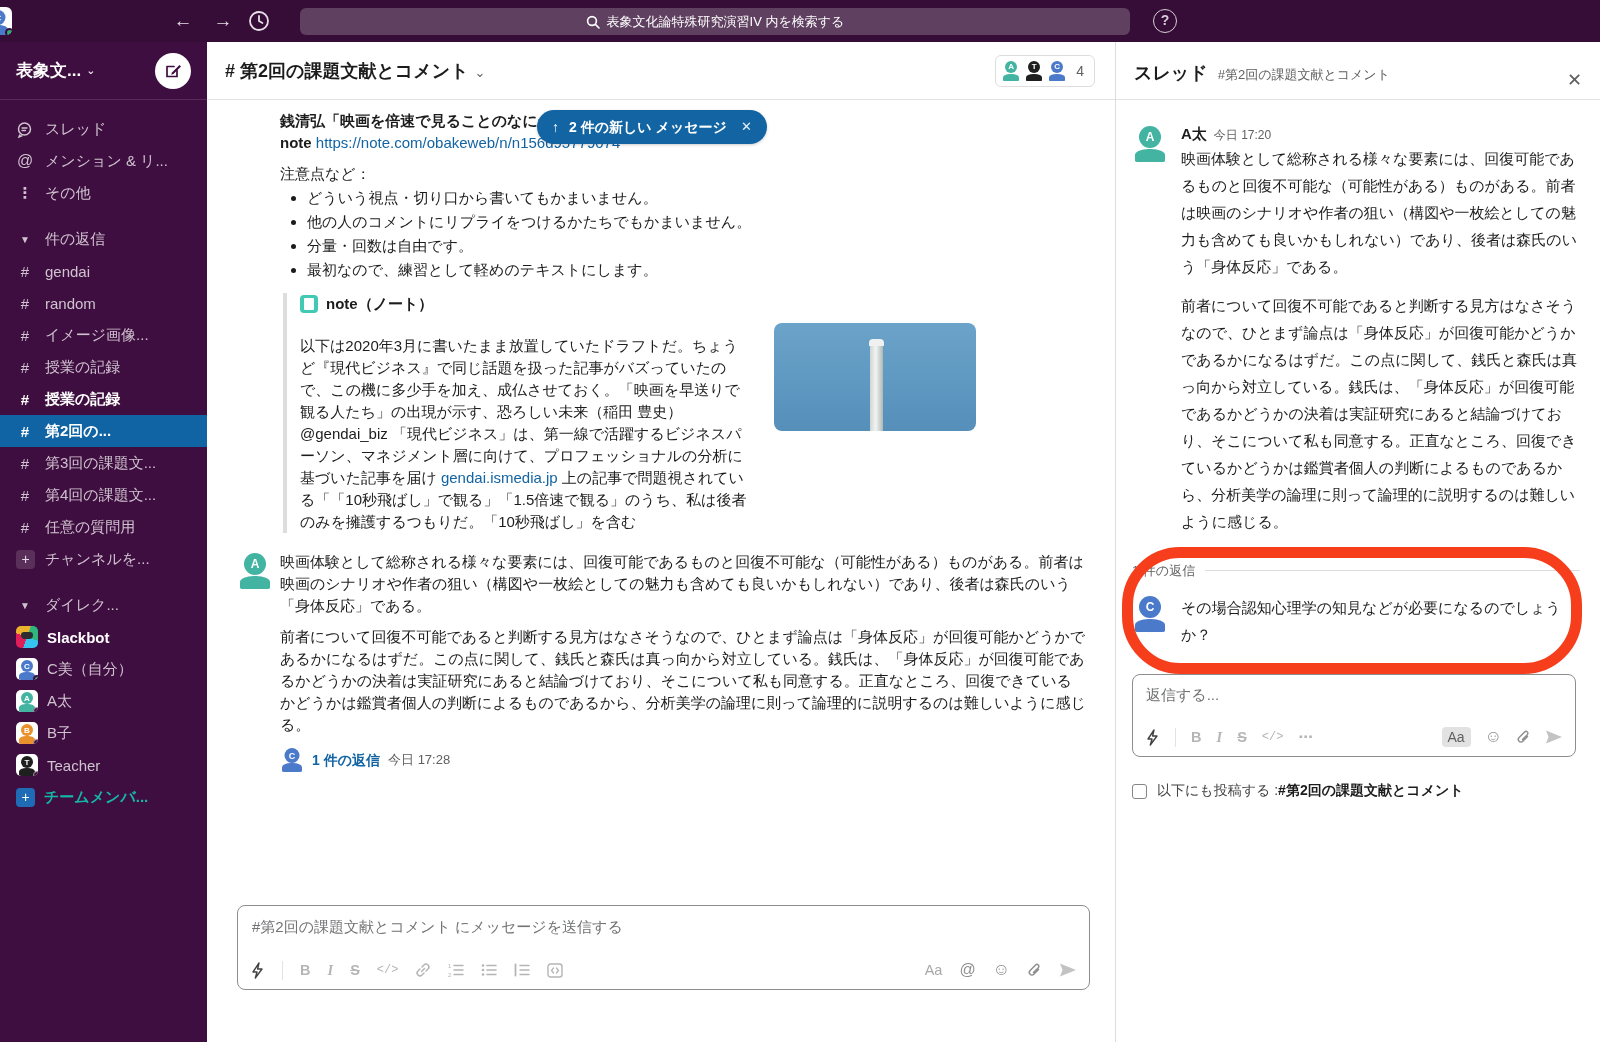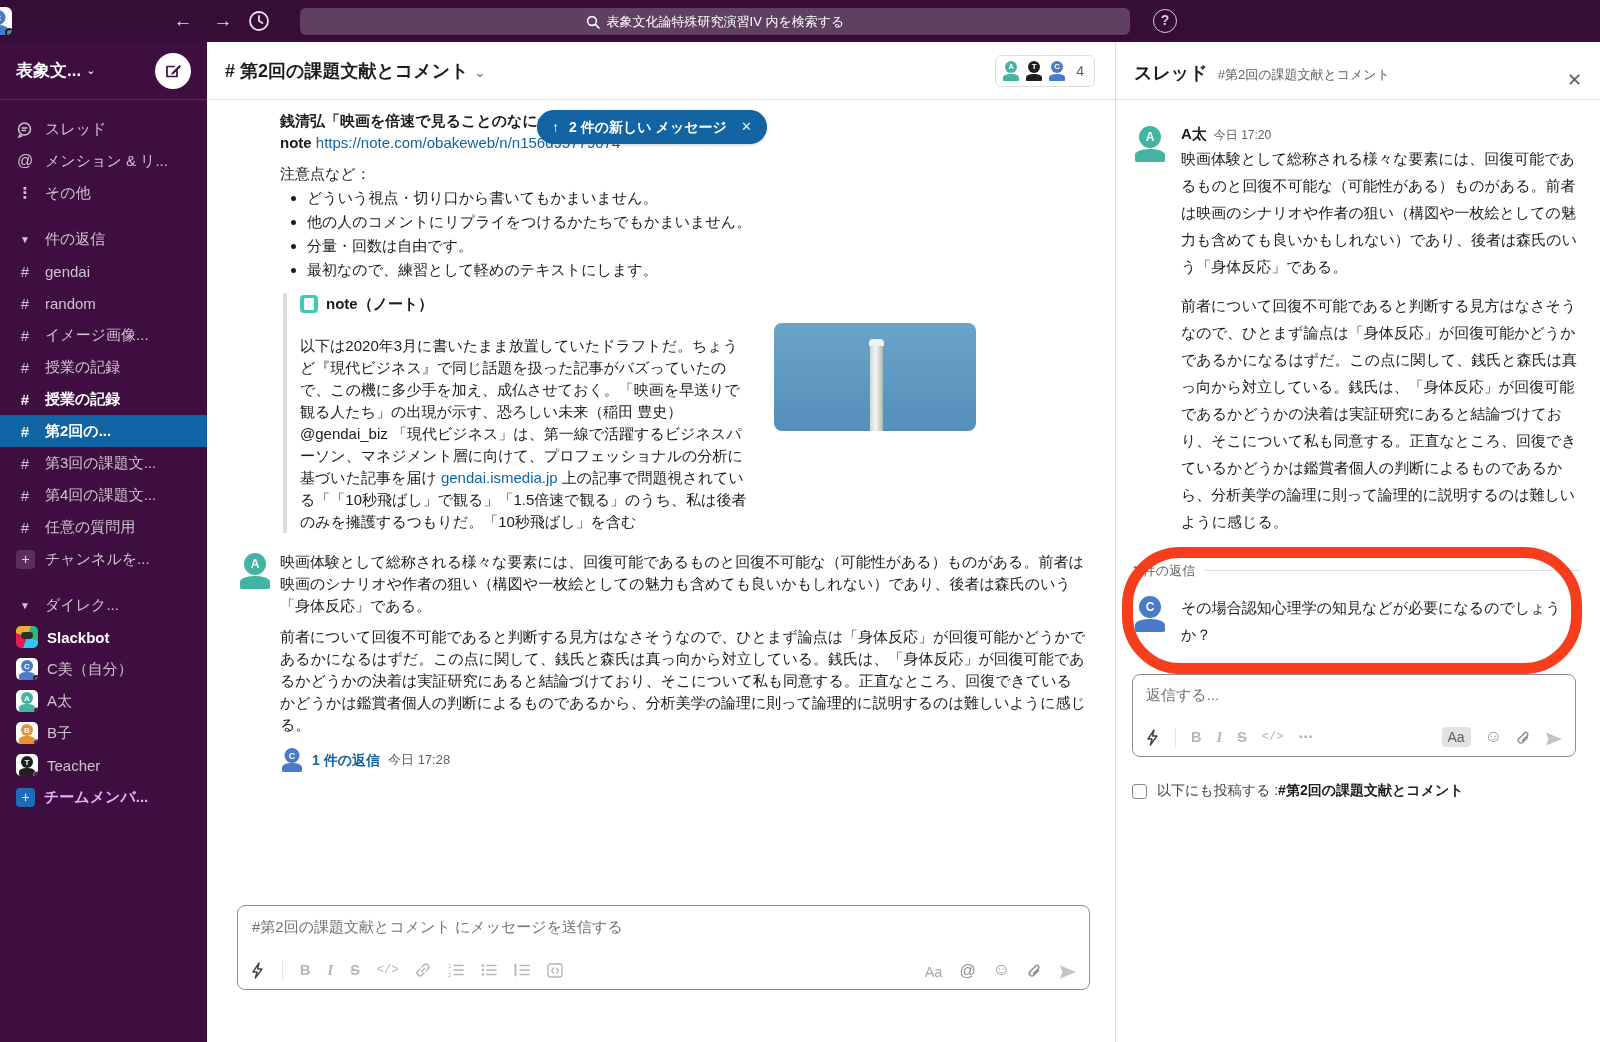--- a/index.html
+++ b/index.html
@@ -86,21 +86,21 @@
 
   .composer { position:absolute; left:30px; right:25px; bottom:52px; height:85px; border:1px solid #8d8d8d; border-radius:8px; padding:12px 14px 10px; }
   .ph-text { color:#717274; font-size:15px; }
   .ctools { position:absolute; left:12px; right:12px; bottom:9px; display:flex; align-items:center; gap:17px; color:#a0a0a0; font-size:14px; }
   .ctools .tdark { color:#424242; }
   .ctools .sep { width:1px; height:19px; background:#e3e3e3; }
   .tbtn { font-size:14.5px; color:#b5b5b5; font-weight:bold; }
   .tbtn.it { font-style:italic; font-family:"Liberation Serif","DejaVu Serif",serif; }
   .tbtn.st { text-decoration:line-through; }
   .tbtn.code { font-family:"Liberation Mono","DejaVu Sans Mono",monospace; font-weight:normal; font-size:12px; }
-  .right-tools { margin-left:auto; display:flex; align-items:flex-end; gap:17px; }
+  .right-tools { margin-left:auto; display:flex; align-items:center; gap:17px; }
   .aahl { background:#e2e2e2; border-radius:4px; padding:2px 6px; color:#616061; }
   svg.gic { display:block; }
 
   
   .thread { width:485px; flex:none; border-left:1px solid #ddd; position:relative; background:#fff; }
   .th-header { height:58px; border-bottom:1px solid #e2e2e2; display:flex; align-items:baseline; padding:19px 18px 0; }
   .th-title { font-size:18px; font-weight:bold; }
   .th-sub { font-size:13px; color:#616061; margin-left:10px; }
   .th-close { margin-left:auto; color:#616061; font-size:18px; align-self:center; }
   .th-body { padding:24px 20px 0 16px; font-size:15px; line-height:27px; }
@@ -265,21 +265,21 @@
       <div class="srow dmrow">
         <span class="pav" style="width:22px;height:22px">
           <span class="ph" style="width:12px;height:12px;top:2px;background:#1f1f1f;font-size:8px">T</span>
           <span class="pb" style="width:16px;height:8px;bottom:0;background:#1f1f1f"></span>
           <span class="dot off" style="width:8px;height:8px;right:-3px;bottom:-3px"></span>
         </span>
         <span class="dm-label">Teacher</span>
       </div>
       <div class="srow dmrow">
         <span class="plusbox blue">+</span>
-        <span class="dm-label" style="color:#f0abfc;font-weight:bold">チームメンバ...</span>
+        <span class="dm-label" style="color:#14b8a6;font-weight:bold">チームメンバ...</span>
       </div>
     </div>
   </aside>
 
   <main class="main">
     <div class="chan-header">
       <span class="chan-title"><span># 第2回の課題文献とコメント</span><span class="caret">⌄</span></span>
       <span class="member-chip">
         <span class="pav bare" style="width:20px;height:20px">
             <span class="ph" style="width:12px;height:12px;top:0;background:#43b3a2;font-size:8px">A</span>

